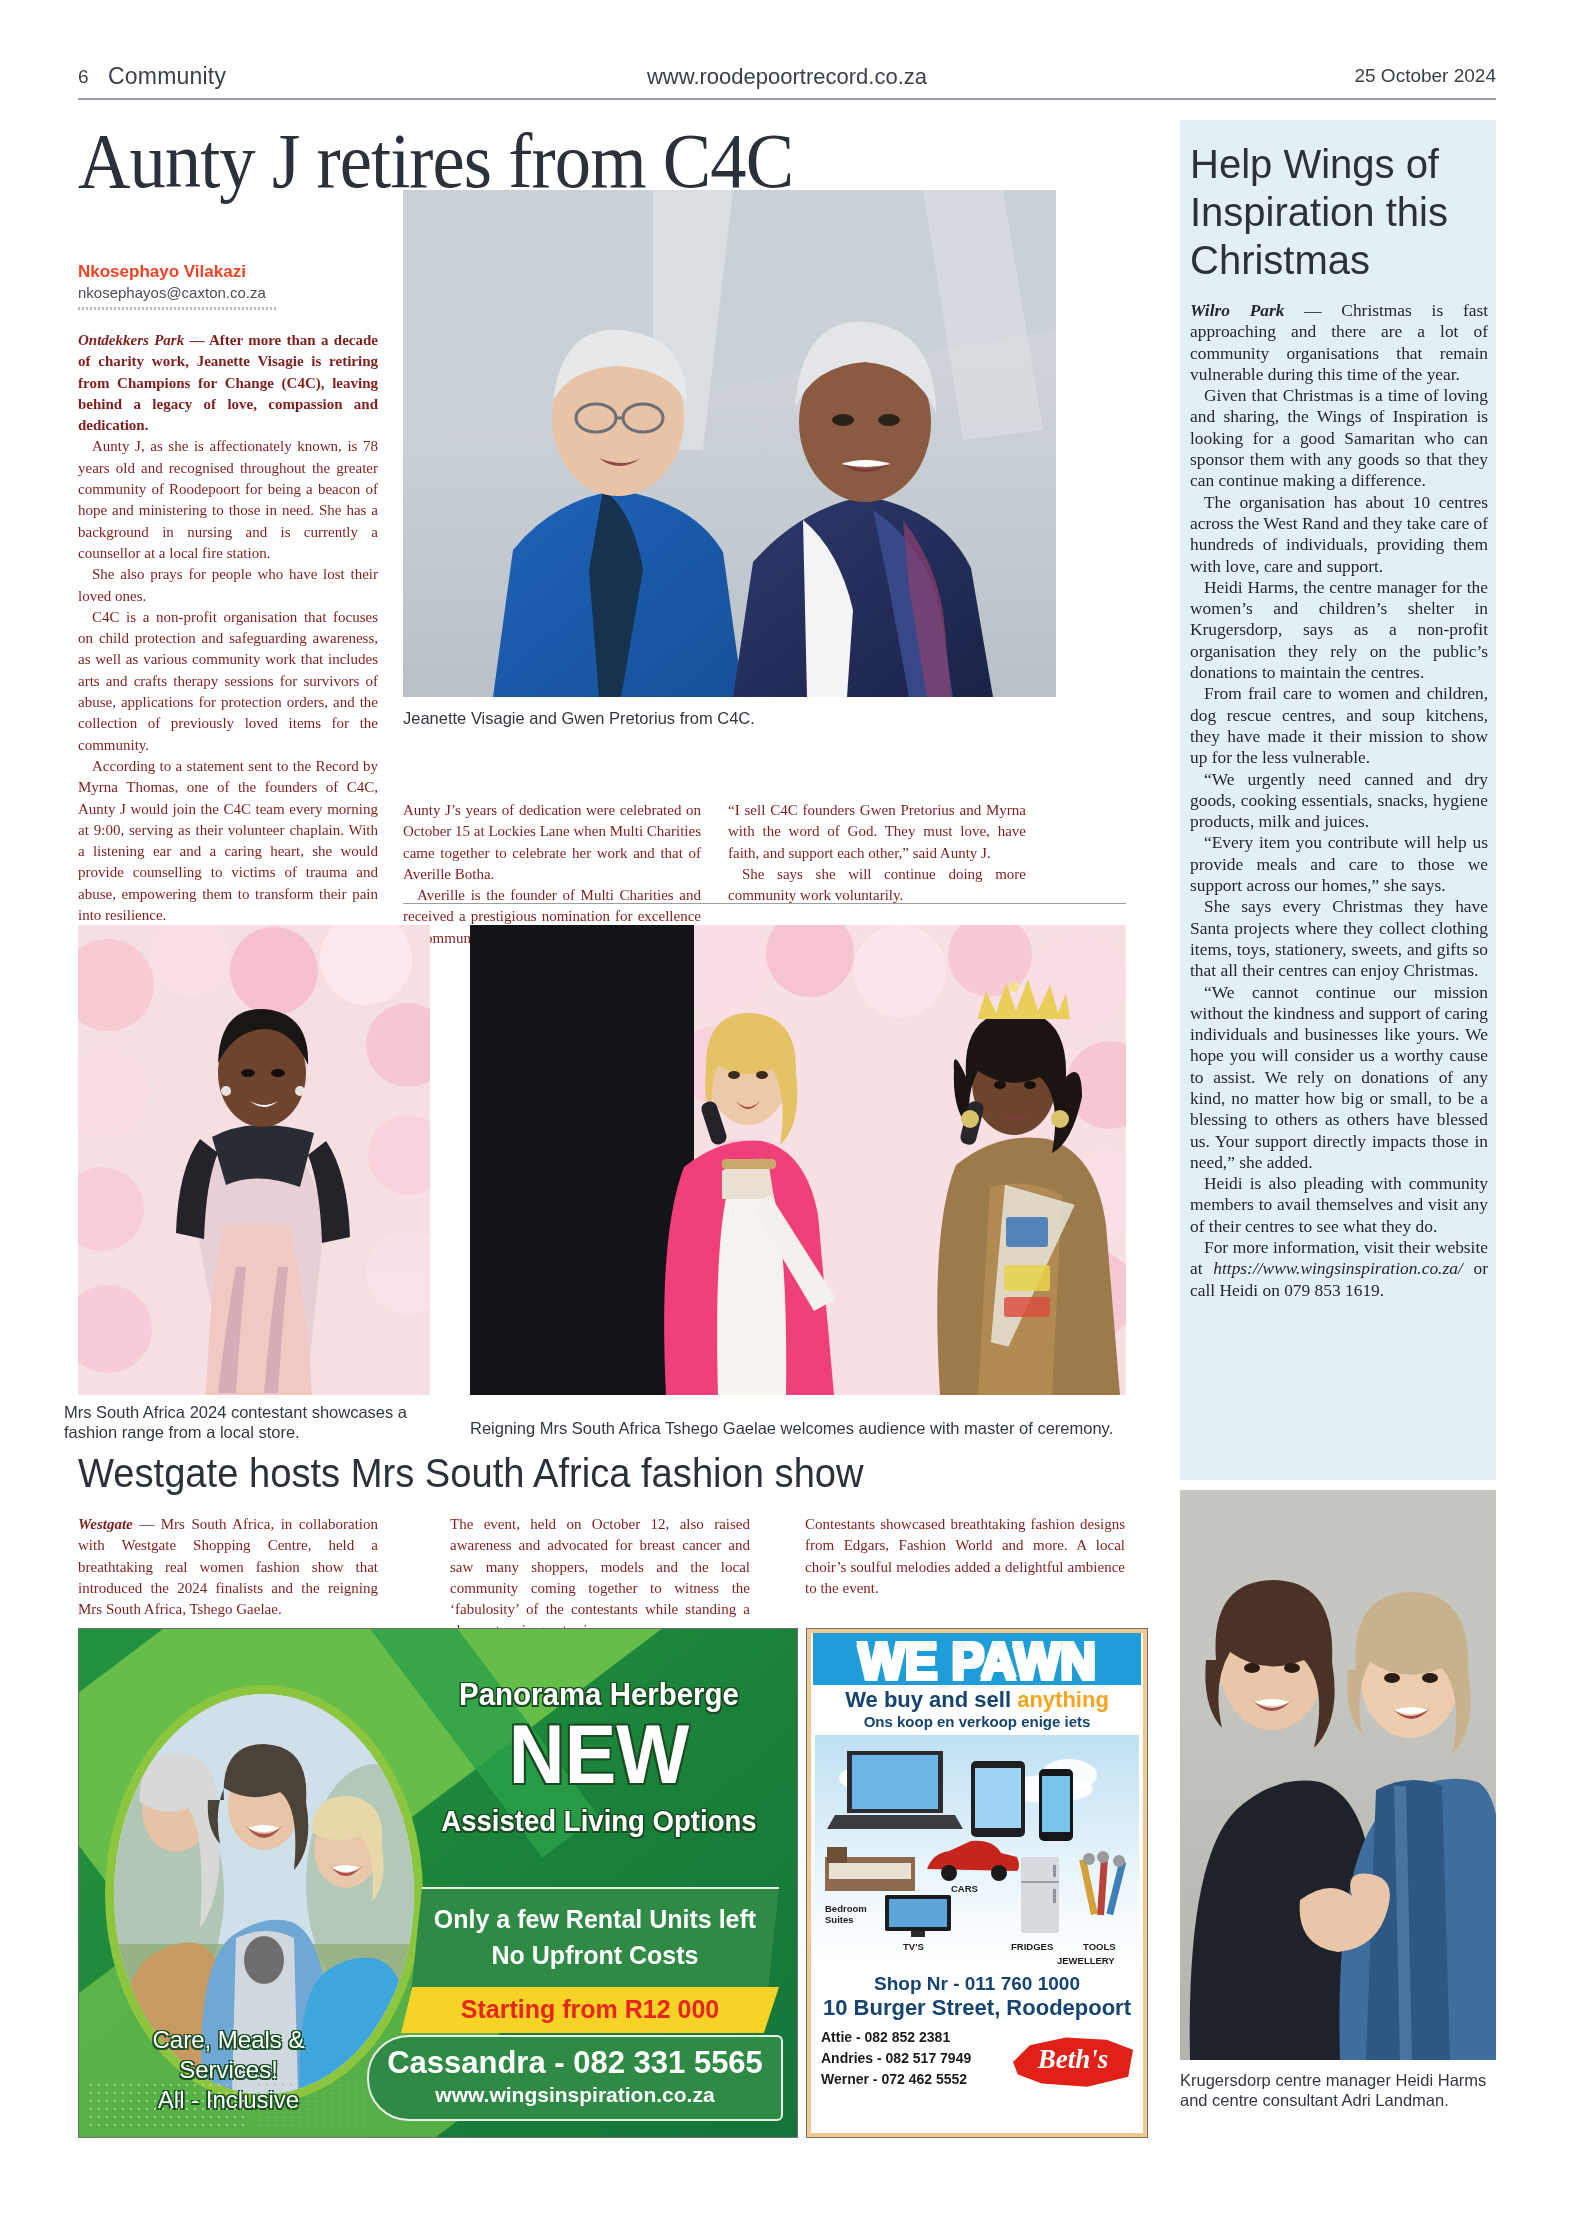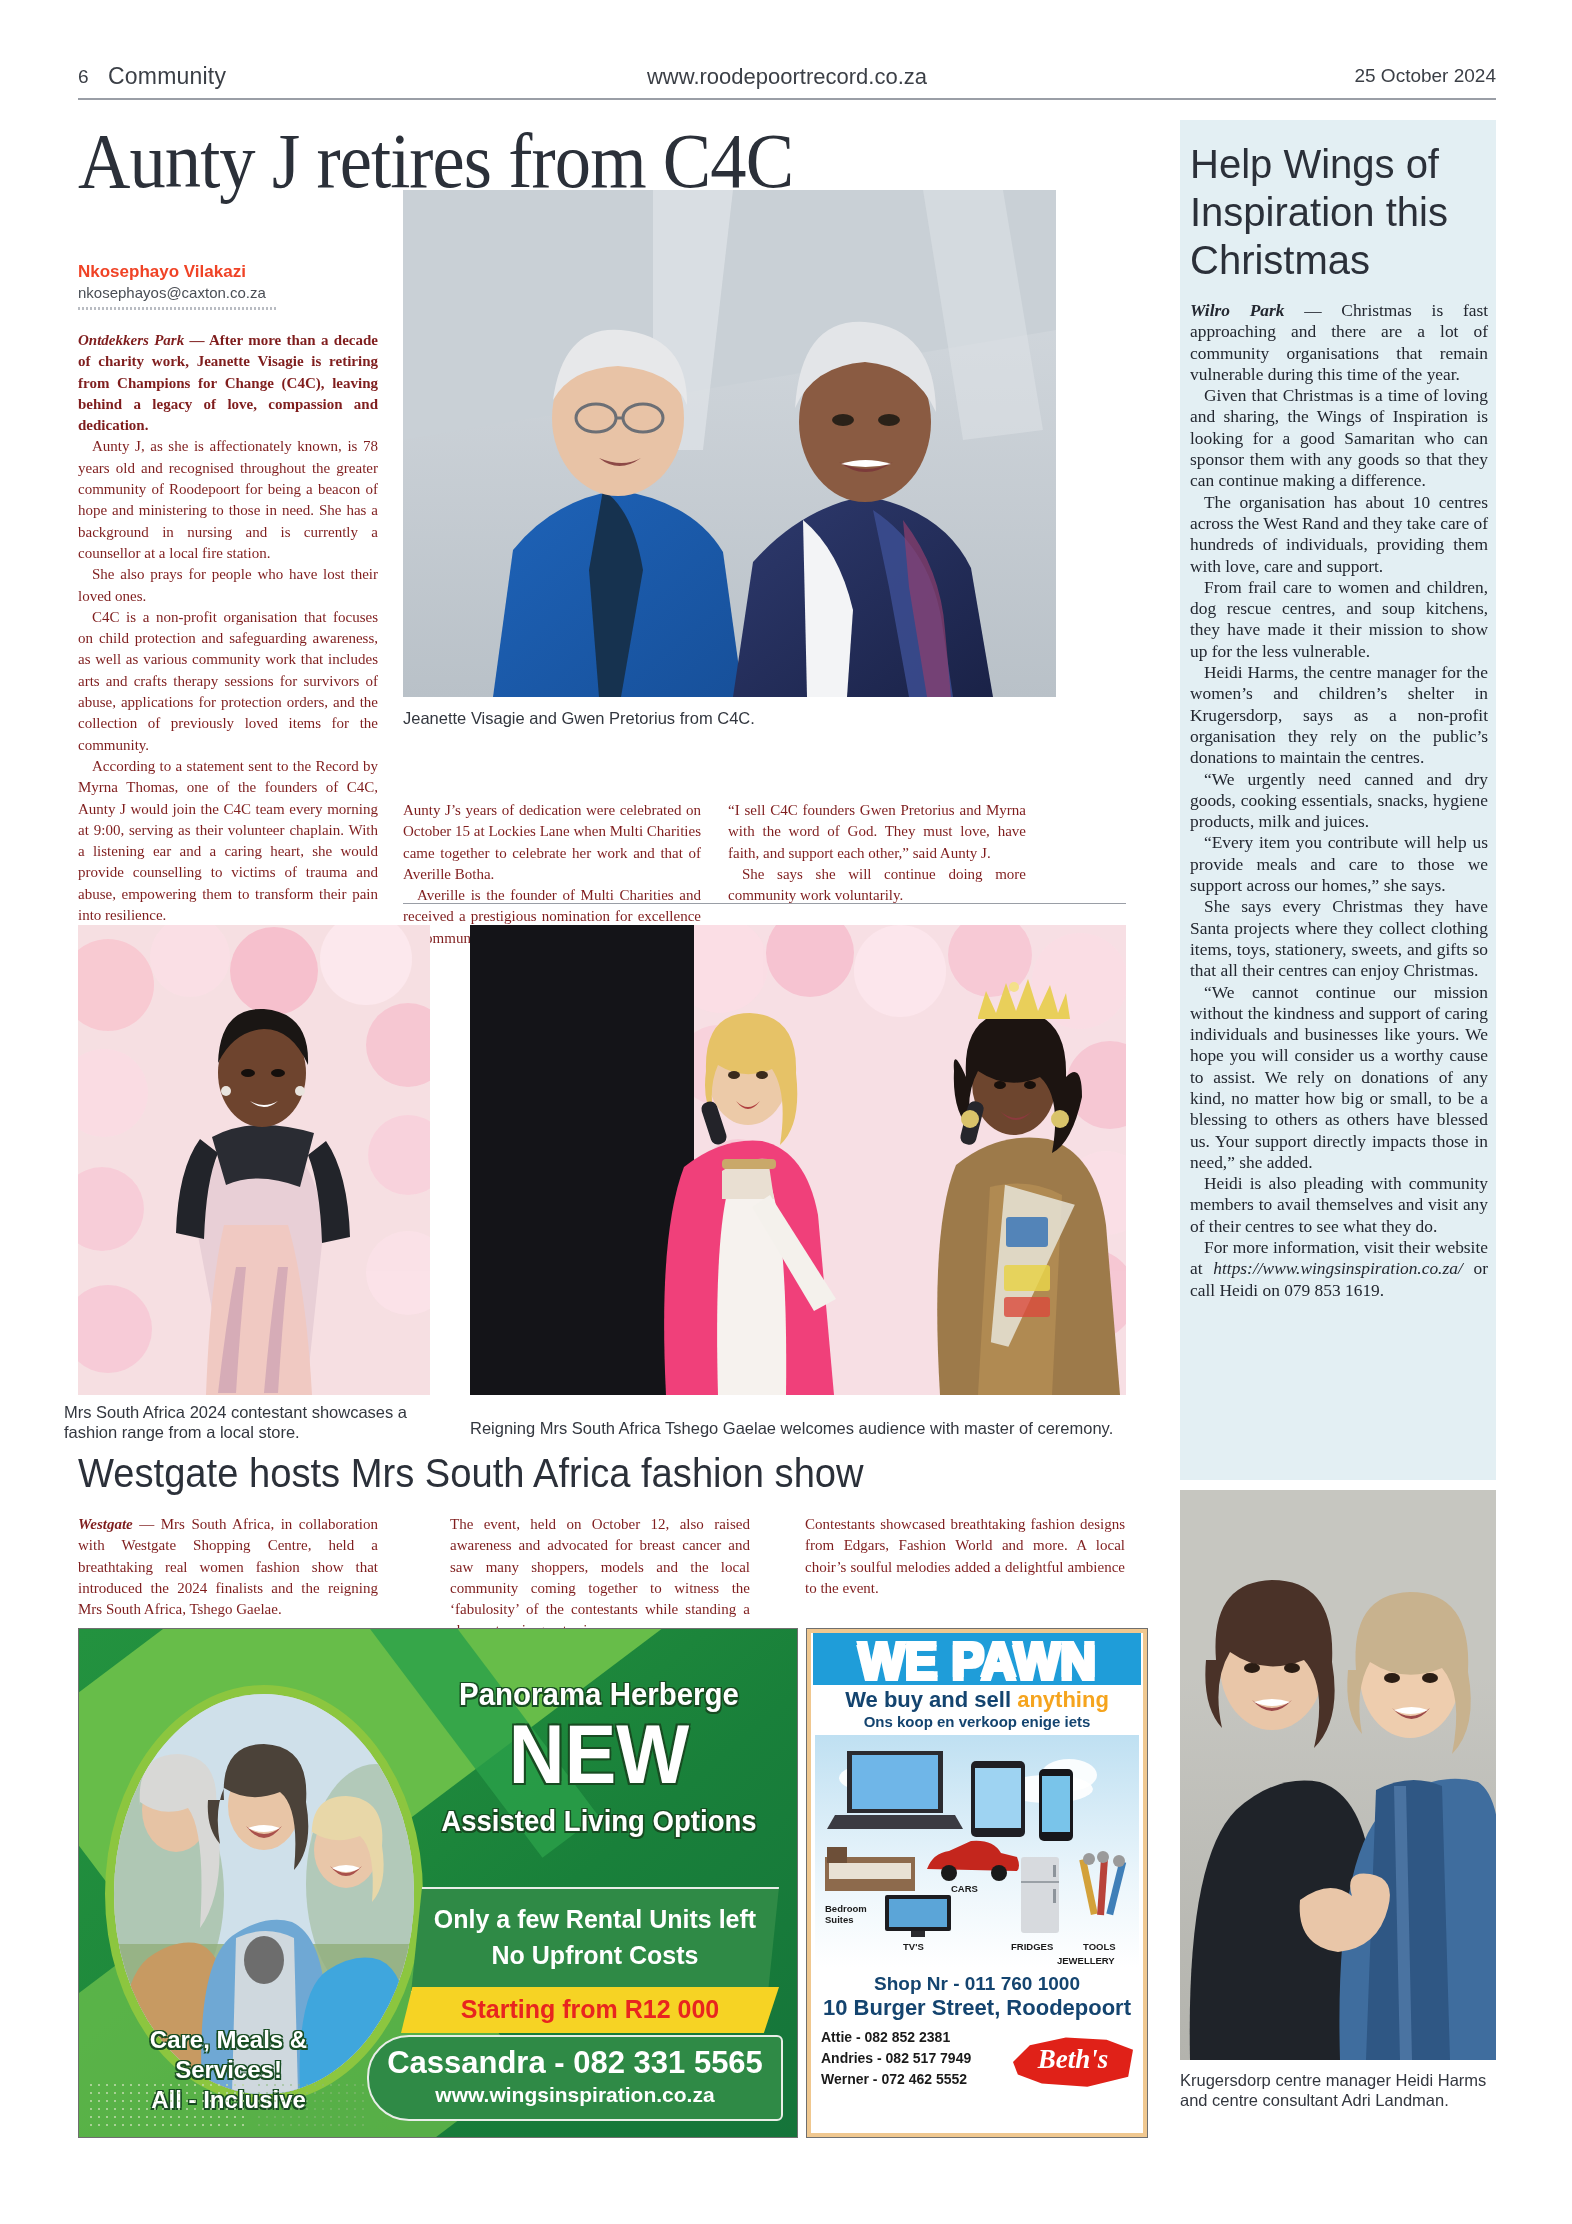--- a/index.html
+++ b/index.html
@@ -122,21 +122,21 @@
     border-top:2px solid #e9eee8;border-bottom:2px solid #e9eee8;}
   .pan-ribbon .l1,.pan-ribbon .l2{position:absolute;left:0;width:100%;text-align:center;
     font-family:"Liberation Sans",sans-serif;font-weight:bold;font-size:25px;color:#ffffff;}
   .pan-ribbon .l1{top:16px;}
   .pan-ribbon .l2{top:52px;}
   .pan-yellow{position:absolute;left:322px;top:358px;width:378px;height:46px;
     background:#f6d324;clip-path:polygon(3% 0,100% 0,96% 100%,0 100%);}
   .pan-yellow span{position:absolute;left:0;top:8px;width:100%;text-align:center;
     font-family:"Liberation Sans",sans-serif;font-weight:bold;font-size:25px;color:#e8251f;}
   .pan-care{position:absolute;left:22px;top:396px;width:255px;text-align:center;
-    font-family:"Liberation Sans",sans-serif;font-weight:bold;font-size:24px;line-height:30px;color:#ffffff;
+    font-family:"Liberation Sans",sans-serif;font-weight:normal;font-size:24px;line-height:30px;color:#ffffff;
     text-shadow:-1.5px -1.5px 0 #184c22,1.5px -1.5px 0 #184c22,-1.5px 1.5px 0 #184c22,1.5px 1.5px 0 #184c22;}
   .pan-contact{position:absolute;left:288px;top:406px;width:412px;height:82px;
     background:#2f8a46;border:2px solid #e9eee8;border-radius:42px 6px 6px 42px;}
   .pan-contact .name{position:absolute;left:0;top:8px;width:100%;text-align:center;
     font-family:"Liberation Sans",sans-serif;font-weight:bold;font-size:31px;color:#ffffff;}
   .pan-contact .web{position:absolute;left:0;top:46px;width:100%;text-align:center;
     font-family:"Liberation Sans",sans-serif;font-weight:bold;font-size:21px;color:#ffffff;}
   .pan-dots{position:absolute;left:8px;top:452px;width:160px;height:48px;
     background-image:radial-gradient(#bcd9a8 1.1px,transparent 1.2px);
     background-size:8px 8px;opacity:.8;}
@@ -354,22 +354,22 @@
   <div class="col" id="col-w3">
     <p class="first">Contestants showcased breathtaking fashion designs from Edgars, Fashion World and more. A local choir’s soulful melodies added a delightful ambience to the event.</p>
   </div>
 
   <div class="sidebar"></div>
   <div class="sb-title">Help Wings of Inspiration this Christmas</div>
   <div class="sb-body">
     <p class="first"><span class="place">Wilro Park</span><span> — </span><span>Christmas is fast approaching and there are a lot of community organisations that remain vulnerable during this time of the year.</span></p>
     <p>Given that Christmas is a time of loving and sharing, the Wings of Inspiration is looking for a good Samaritan who can sponsor them with any goods so that they can continue making a difference.</p>
     <p>The organisation has about 10 centres across the West Rand and they take care of hundreds of individuals, providing them with love, care and support.</p>
+    <p>Heidi Harms, the centre manager for the women’s and children’s shelter in Krugersdorp, says as a non-profit organisation they rely on the public’s donations to maintain the centres.</p>
     <p>From frail care to women and children, dog rescue centres, and soup kitchens, they have made it their mission to show up for the less vulnerable.</p>
-    <p>Heidi Harms, the centre manager for the women’s and children’s shelter in Krugersdorp, says as a non-profit organisation they rely on the public’s donations to maintain the centres.</p>
     <p>“We urgently need canned and dry goods, cooking essentials, snacks, hygiene products, milk and juices.</p>
     <p>“Every item you contribute will help us provide meals and care to those we support across our homes,” she says.</p>
     <p>She says every Christmas they have Santa projects where they collect clothing items, toys, stationery, sweets, and gifts so that all their centres can enjoy Christmas.</p>
     <p>“We cannot continue our mission without the kindness and support of caring individuals and businesses like yours. We hope you will consider us a worthy cause to assist. We rely on donations of any kind, no matter how big or small, to be a blessing to others as others have blessed us. Your support directly impacts those in need,” she added.</p>
     <p>Heidi is also pleading with community members to avail themselves and visit any of their centres to see what they do.</p>
     <p><span>For more information, visit their website at </span><i>https://www.wingsinspiration.co.za/</i><span> or call Heidi on 079 853 1619.</span></p>
   </div>
 
   <div class="photo" id="photo-heidi">
     <svg class="fill" viewBox="0 0 316 570" preserveAspectRatio="none">

